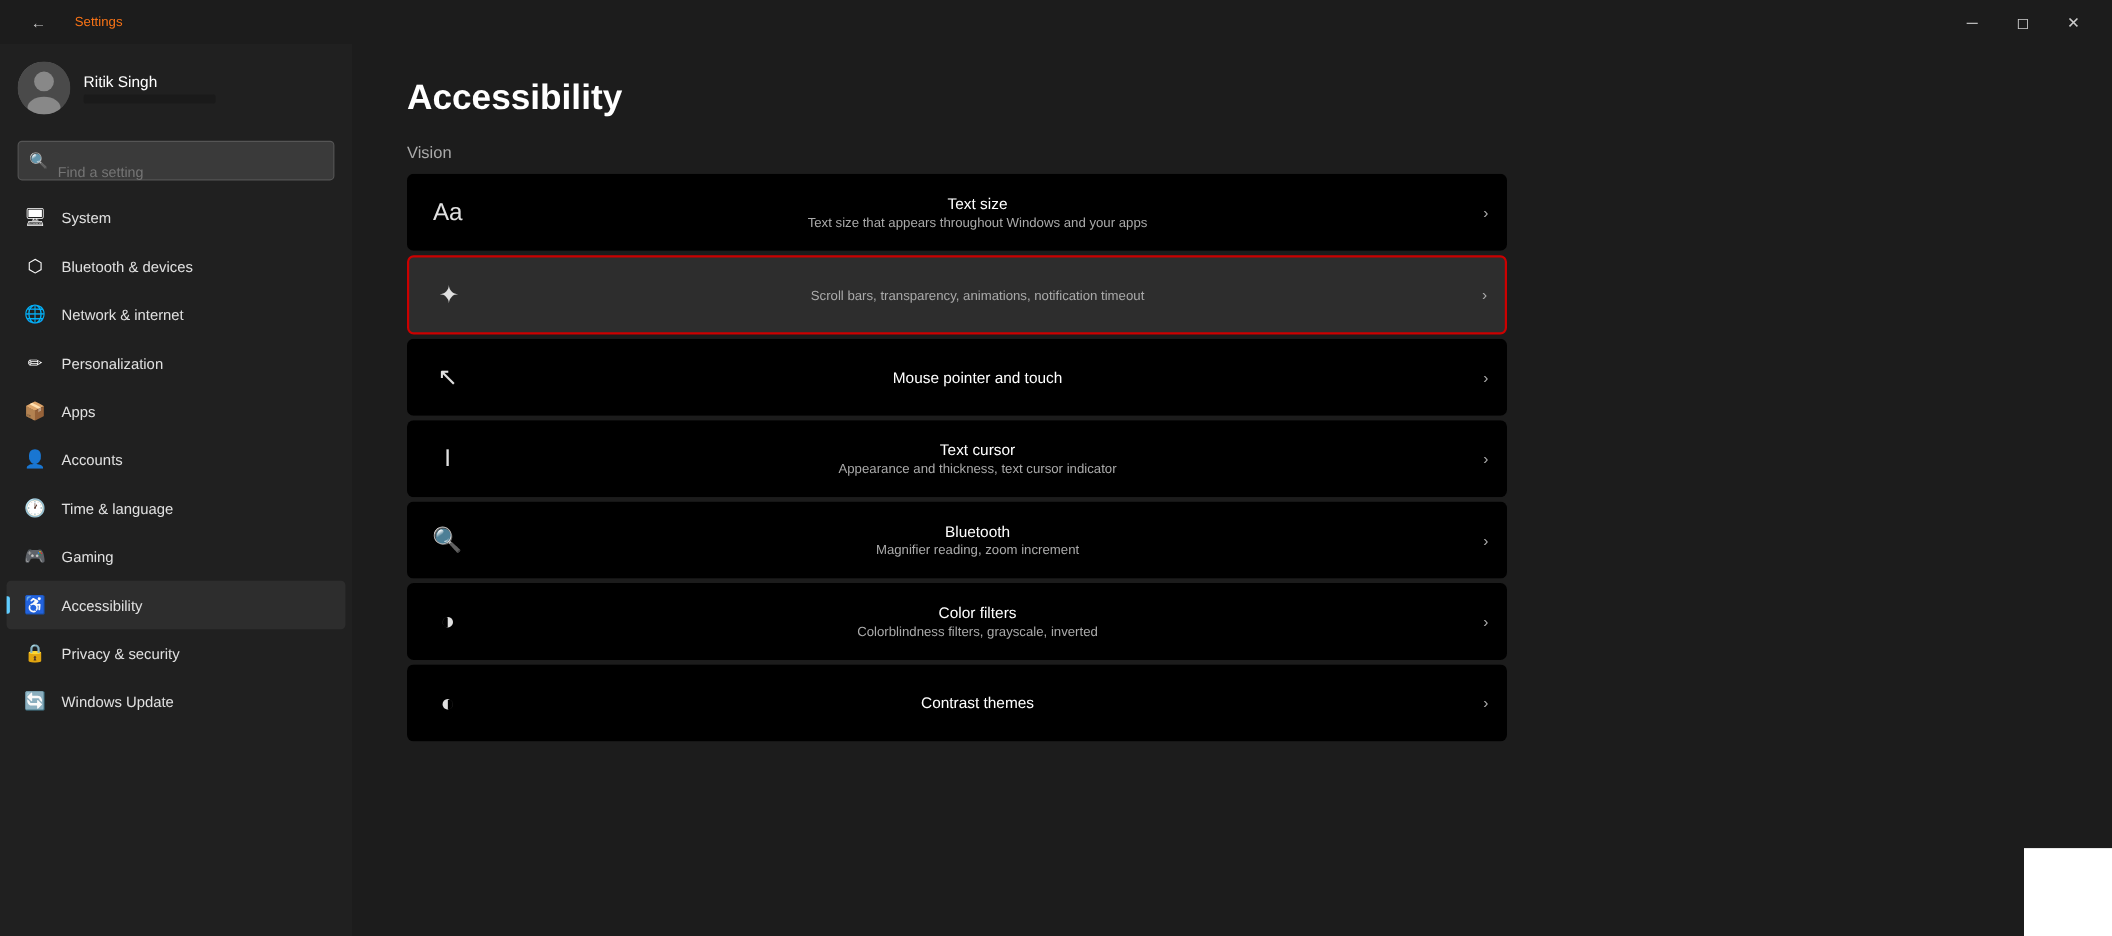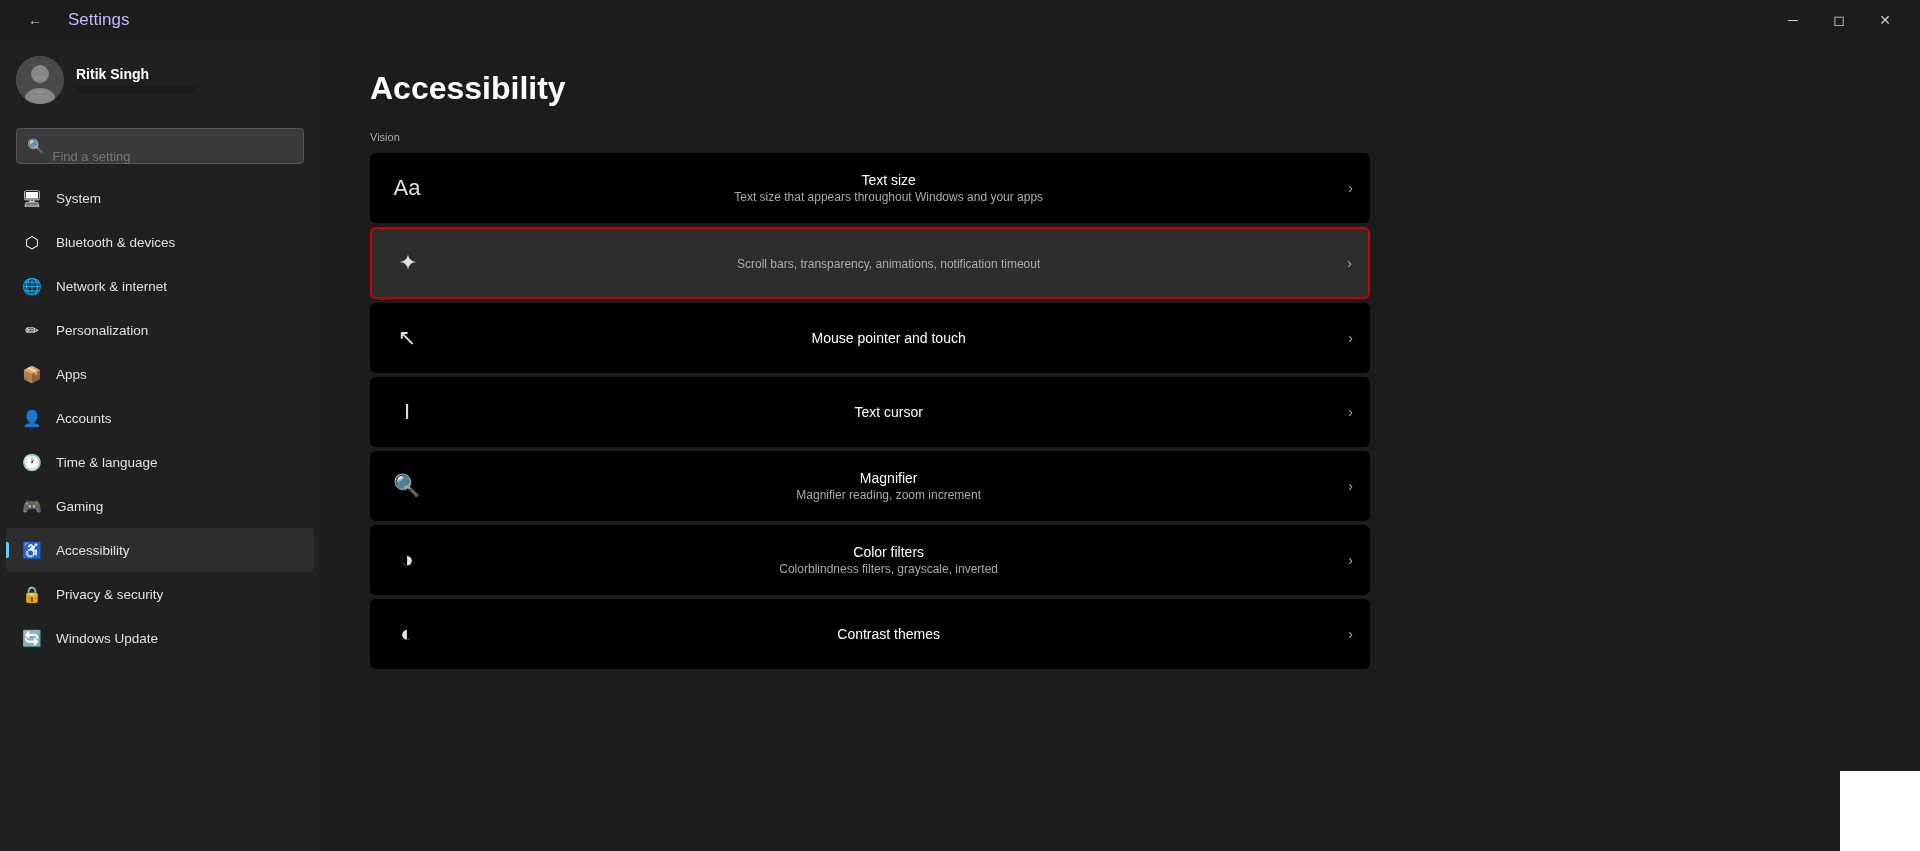--- a/index.html
+++ b/index.html
@@ -23,22 +23,22 @@
       padding: 0 12px;
       justify-content: space-between;
       flex-shrink: 0;
     }
     .titlebar-left {
       display: flex;
       align-items: center;
       gap: 10px;
     }
     .titlebar-title {
-      font-size: 17px;
-      color: #c4b5fd;
+      font-size: 12px;
+      color: #f97316;
     }
     .titlebar-controls {
       display: flex;
       gap: 0;
     }
     .titlebar-btn {
       width: 46px;
       height: 32px;
       background: transparent;
       border: none;
@@ -92,21 +92,21 @@
       height: 100%;
       background: linear-gradient(135deg, #6a6a6a 0%, #3a3a3a 100%);
       display: flex;
       align-items: center;
       justify-content: center;
       font-size: 20px;
       color: #ccc;
     }
     .user-name {
       font-size: 14px;
-      font-weight: 700;
+      font-weight: 400;
       color: #ffffff;
     }
     .user-name-bar {
       height: 8px;
       background: #1a1a1a;
       border-radius: 2px;
       margin-top: 4px;
       width: 120px;
     }
 
@@ -187,21 +187,21 @@
       overflow-y: auto;
       padding: 30px 50px;
     }
     .page-title {
       font-size: 32px;
       font-weight: 600;
       color: #ffffff;
       margin-bottom: 24px;
     }
     .section-label {
-      font-size: 11px;
+      font-size: 15px;
       color: #aaaaaa;
       margin-bottom: 10px;
       margin-top: 10px;
     }
 
     
     .settings-list {
       display: flex;
       flex-direction: column;
       gap: 4px;
@@ -389,27 +389,28 @@
           <div class="row-icon">↖</div>
           <div class="row-text">
             <div class="row-title">Mouse pointer and touch</div>
           </div>
           <span class="row-chevron">›</span>
         </div>
         <div class="settings-row">
           <div class="row-icon">I</div>
           <div class="row-text">
             <div class="row-title">Text cursor</div>
+            <div class="row-subtitle">Appearance and thickness, text cursor indicator</div>
           </div>
           <span class="row-chevron">›</span>
         </div>
         <div class="settings-row">
           <div class="row-icon">🔍</div>
           <div class="row-text">
-            <div class="row-title">Magnifier</div>
+            <div class="row-title">Bluetooth</div>
             <div class="row-subtitle">Magnifier reading, zoom increment</div>
           </div>
           <span class="row-chevron">›</span>
         </div>
         <div class="settings-row">
           <div class="row-icon">◑</div>
           <div class="row-text">
             <div class="row-title">Color filters</div>
             <div class="row-subtitle">Colorblindness filters, grayscale, inverted</div>
           </div>

